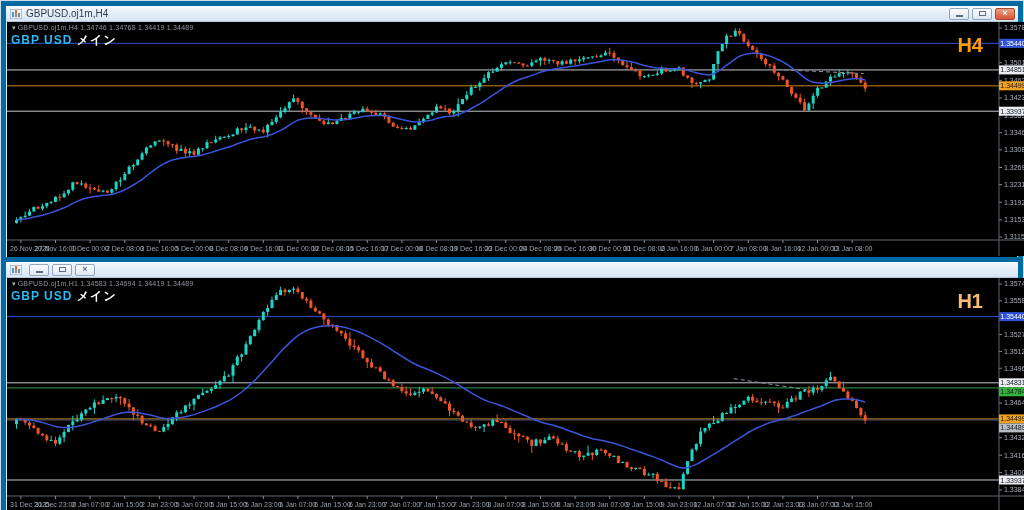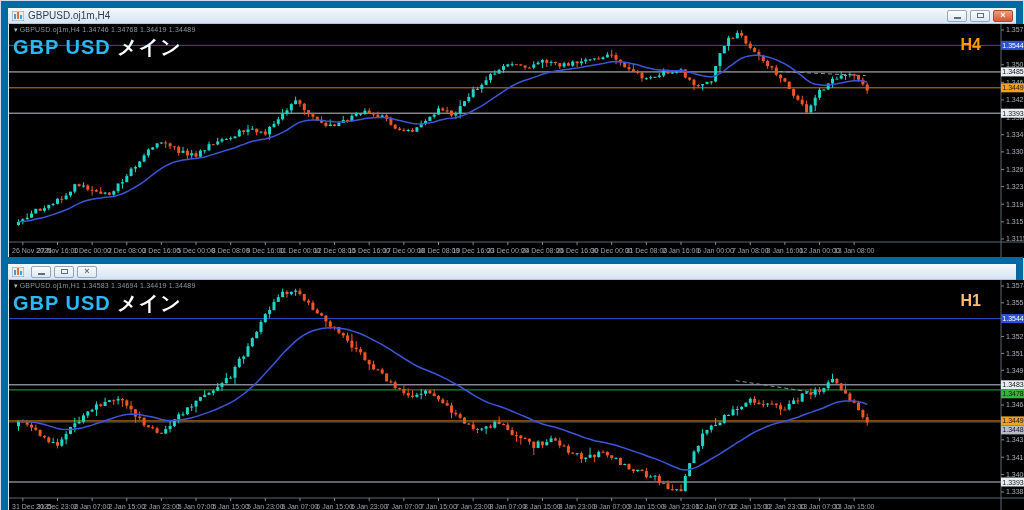--- a/index.html
+++ b/index.html
@@ -3,21 +3,21 @@
 <meta charset="utf-8">
 <style>
   html,body{margin:0;padding:0;}
   body{
     width:1024px;height:510px;position:relative;overflow:hidden;
     background:#ccdcec;
     font-family:"Liberation Sans", sans-serif;
   }
   .win{
     position:absolute;left:1px;width:1022px;height:297px;
-    border:7px solid #0369a1;background:#dce9f7;box-sizing:border-box;
+    border:5px solid #0369a1;background:#dce9f7;box-sizing:border-box;
   }
   .titlebar{
     height:15px;display:flex;align-items:center;padding:0 3px;
     background:linear-gradient(#f4f9fd,#d6e4f3);
     border-bottom:1px solid #b5c6da;
     font-size:10px;color:#2f3e50;white-space:nowrap;
   }
   .titlebar.inactive .ttext{color:#7d8ca0;}
   .ticon{width:12px;height:10px;margin:0 4px 0 1px;flex:0 0 auto;}
   .ttext{flex:1;overflow:hidden;}
@@ -37,26 +37,26 @@
   }
   .chartbox{position:absolute;left:1px;right:1px;top:16px;bottom:1px;background:#000;}
   .chartbox svg{display:block;}
   svg text{font-family:"Liberation Sans", sans-serif;}
   .infoline{
     position:absolute;left:5px;top:2px;font-size:7px;color:#8e959e;
     letter-spacing:0.2px;white-space:nowrap;
   }
   .infoline .arr{color:#aab2bb;font-size:7px;margin-right:2px;}
   .symlabel{
-    position:absolute;left:4px;top:10px;font-size:20px;font-weight:bold;
+    position:absolute;left:4px;top:10px;font-size:12px;font-weight:bold;
     letter-spacing:1px;white-space:nowrap;
   }
   .sym{color:#2bb8f5;}
   .symjp{color:#ffffff;}
-  .tfbadge{position:absolute;right:34px;top:12px;font-size:16px;font-weight:bold;}
+  .tfbadge{position:absolute;right:34px;top:12px;font-size:20px;font-weight:bold;}
 </style>
 </head>
 <body>
 
 <div>
 
   <div class="win" style="top:1px;">
     <div class="titlebar">
       <span class="ticon">
         <svg width="12" height="10" viewBox="0 0 12 10">

